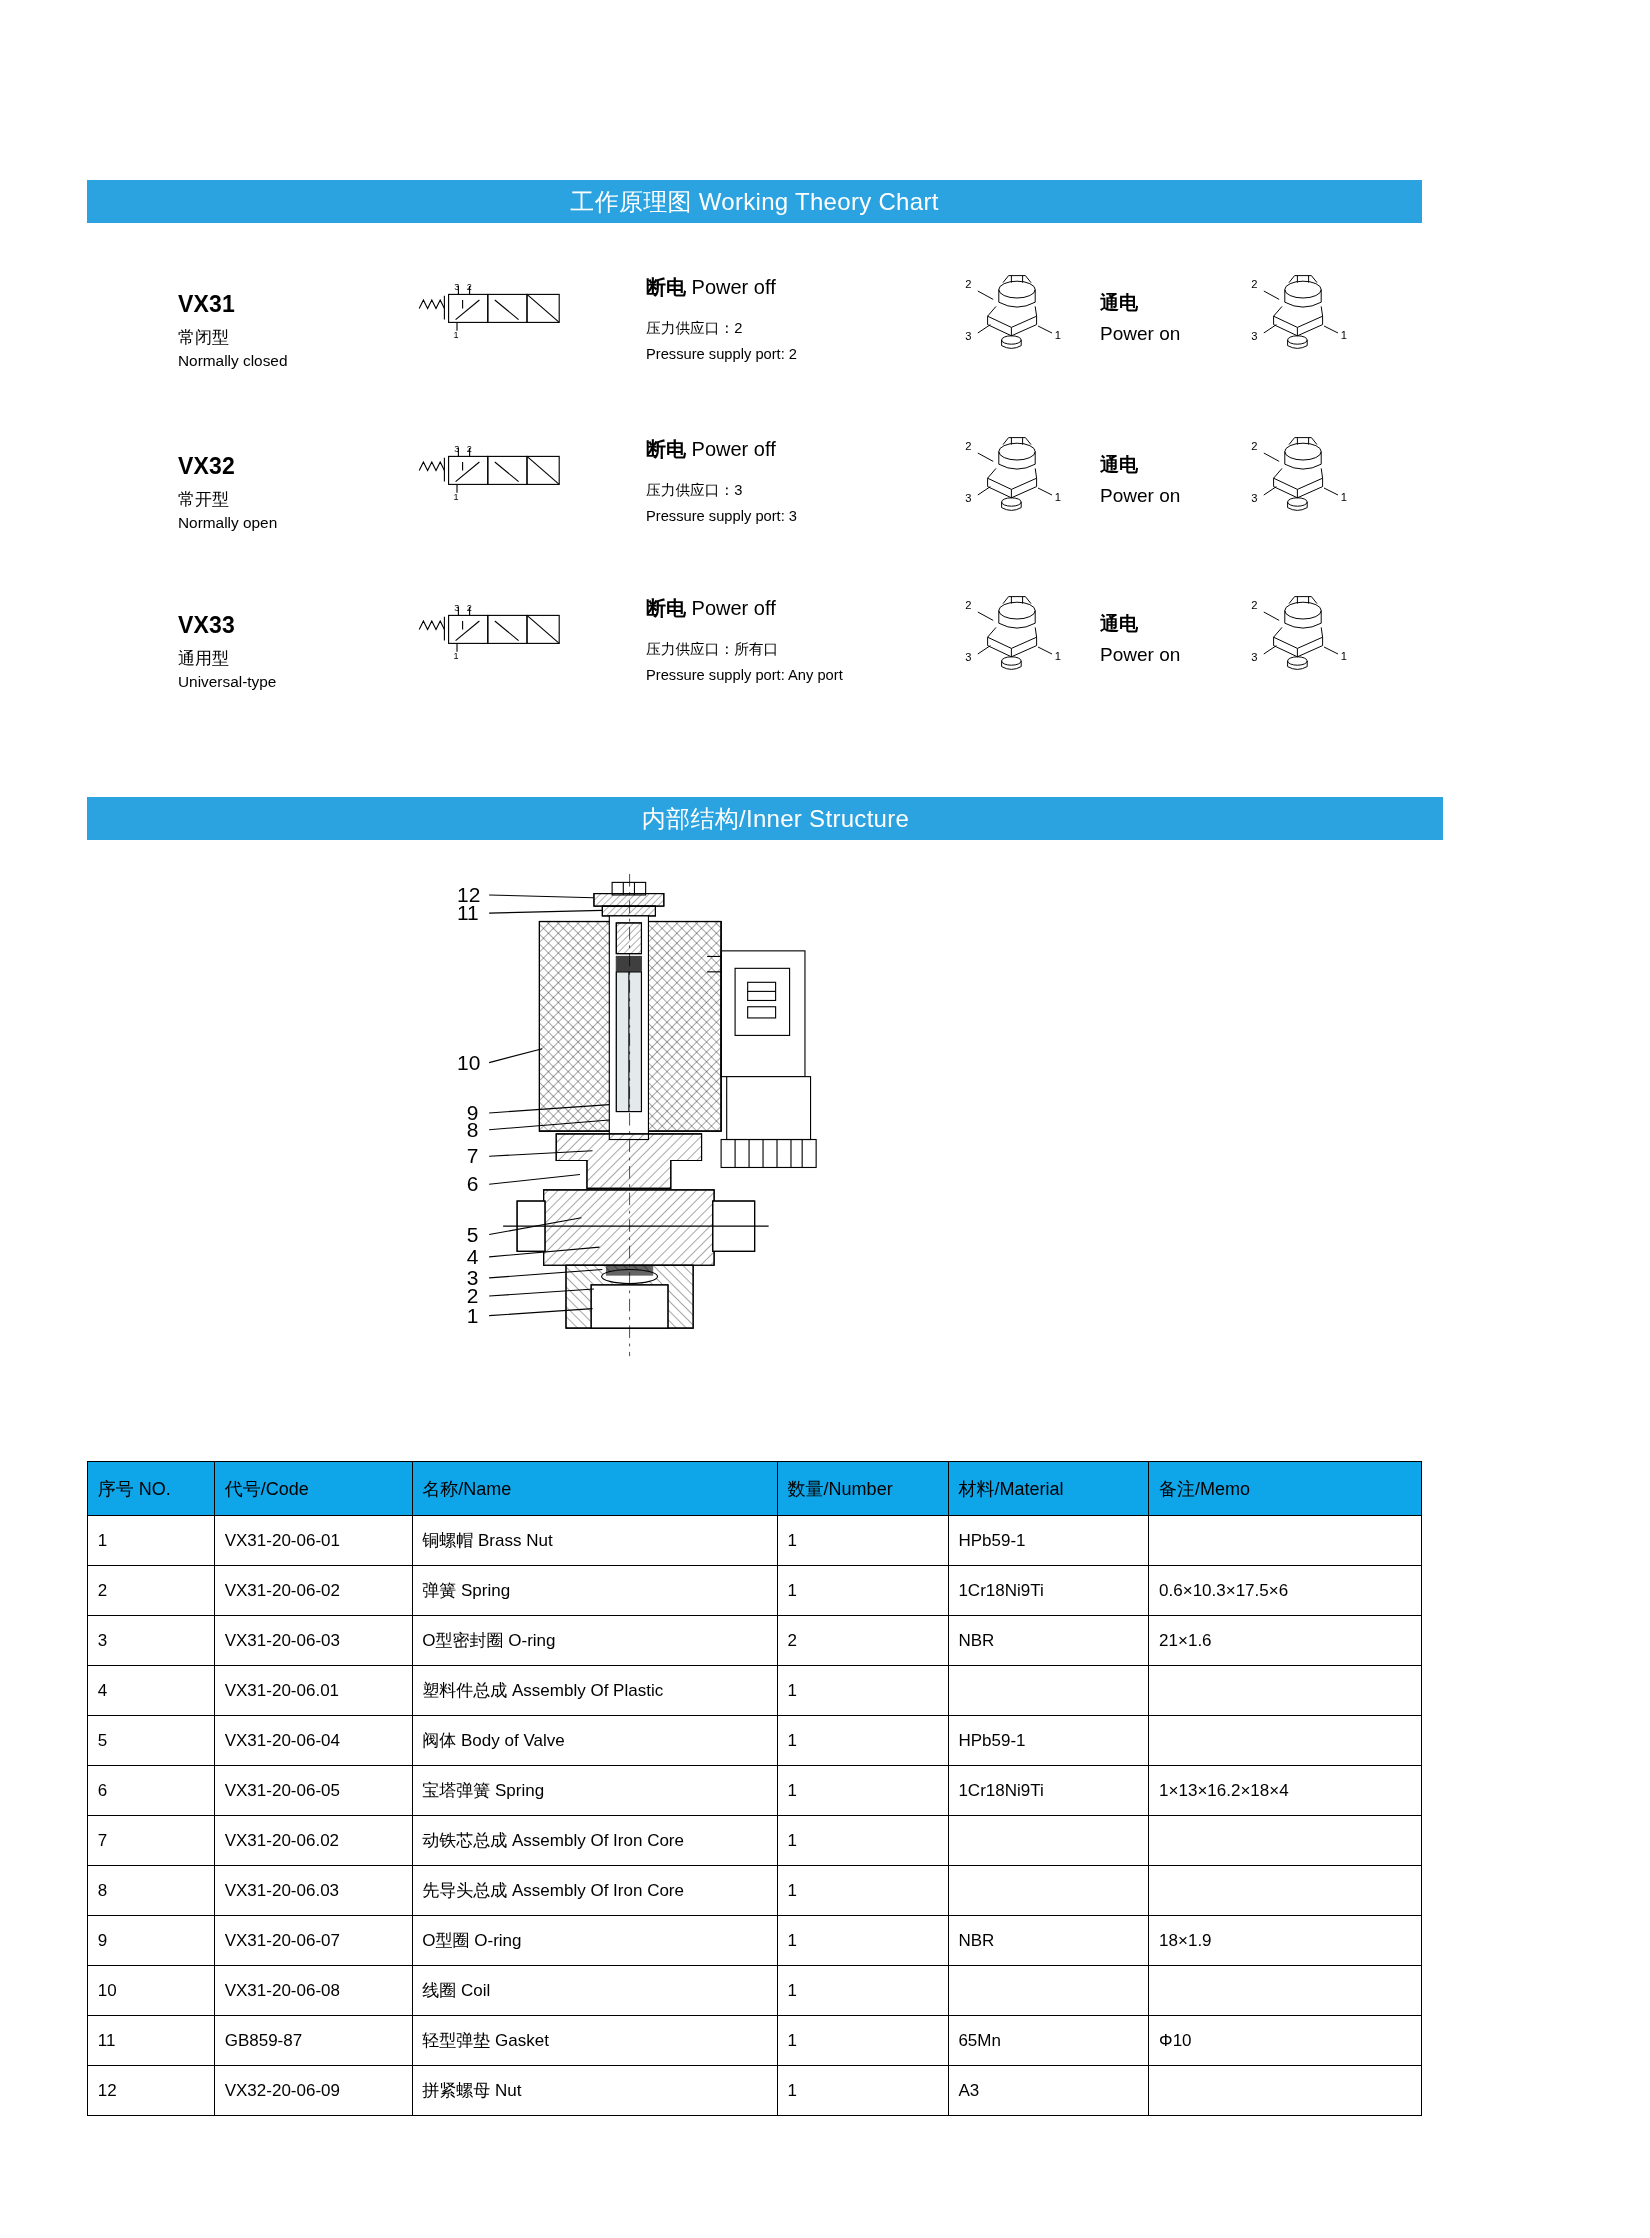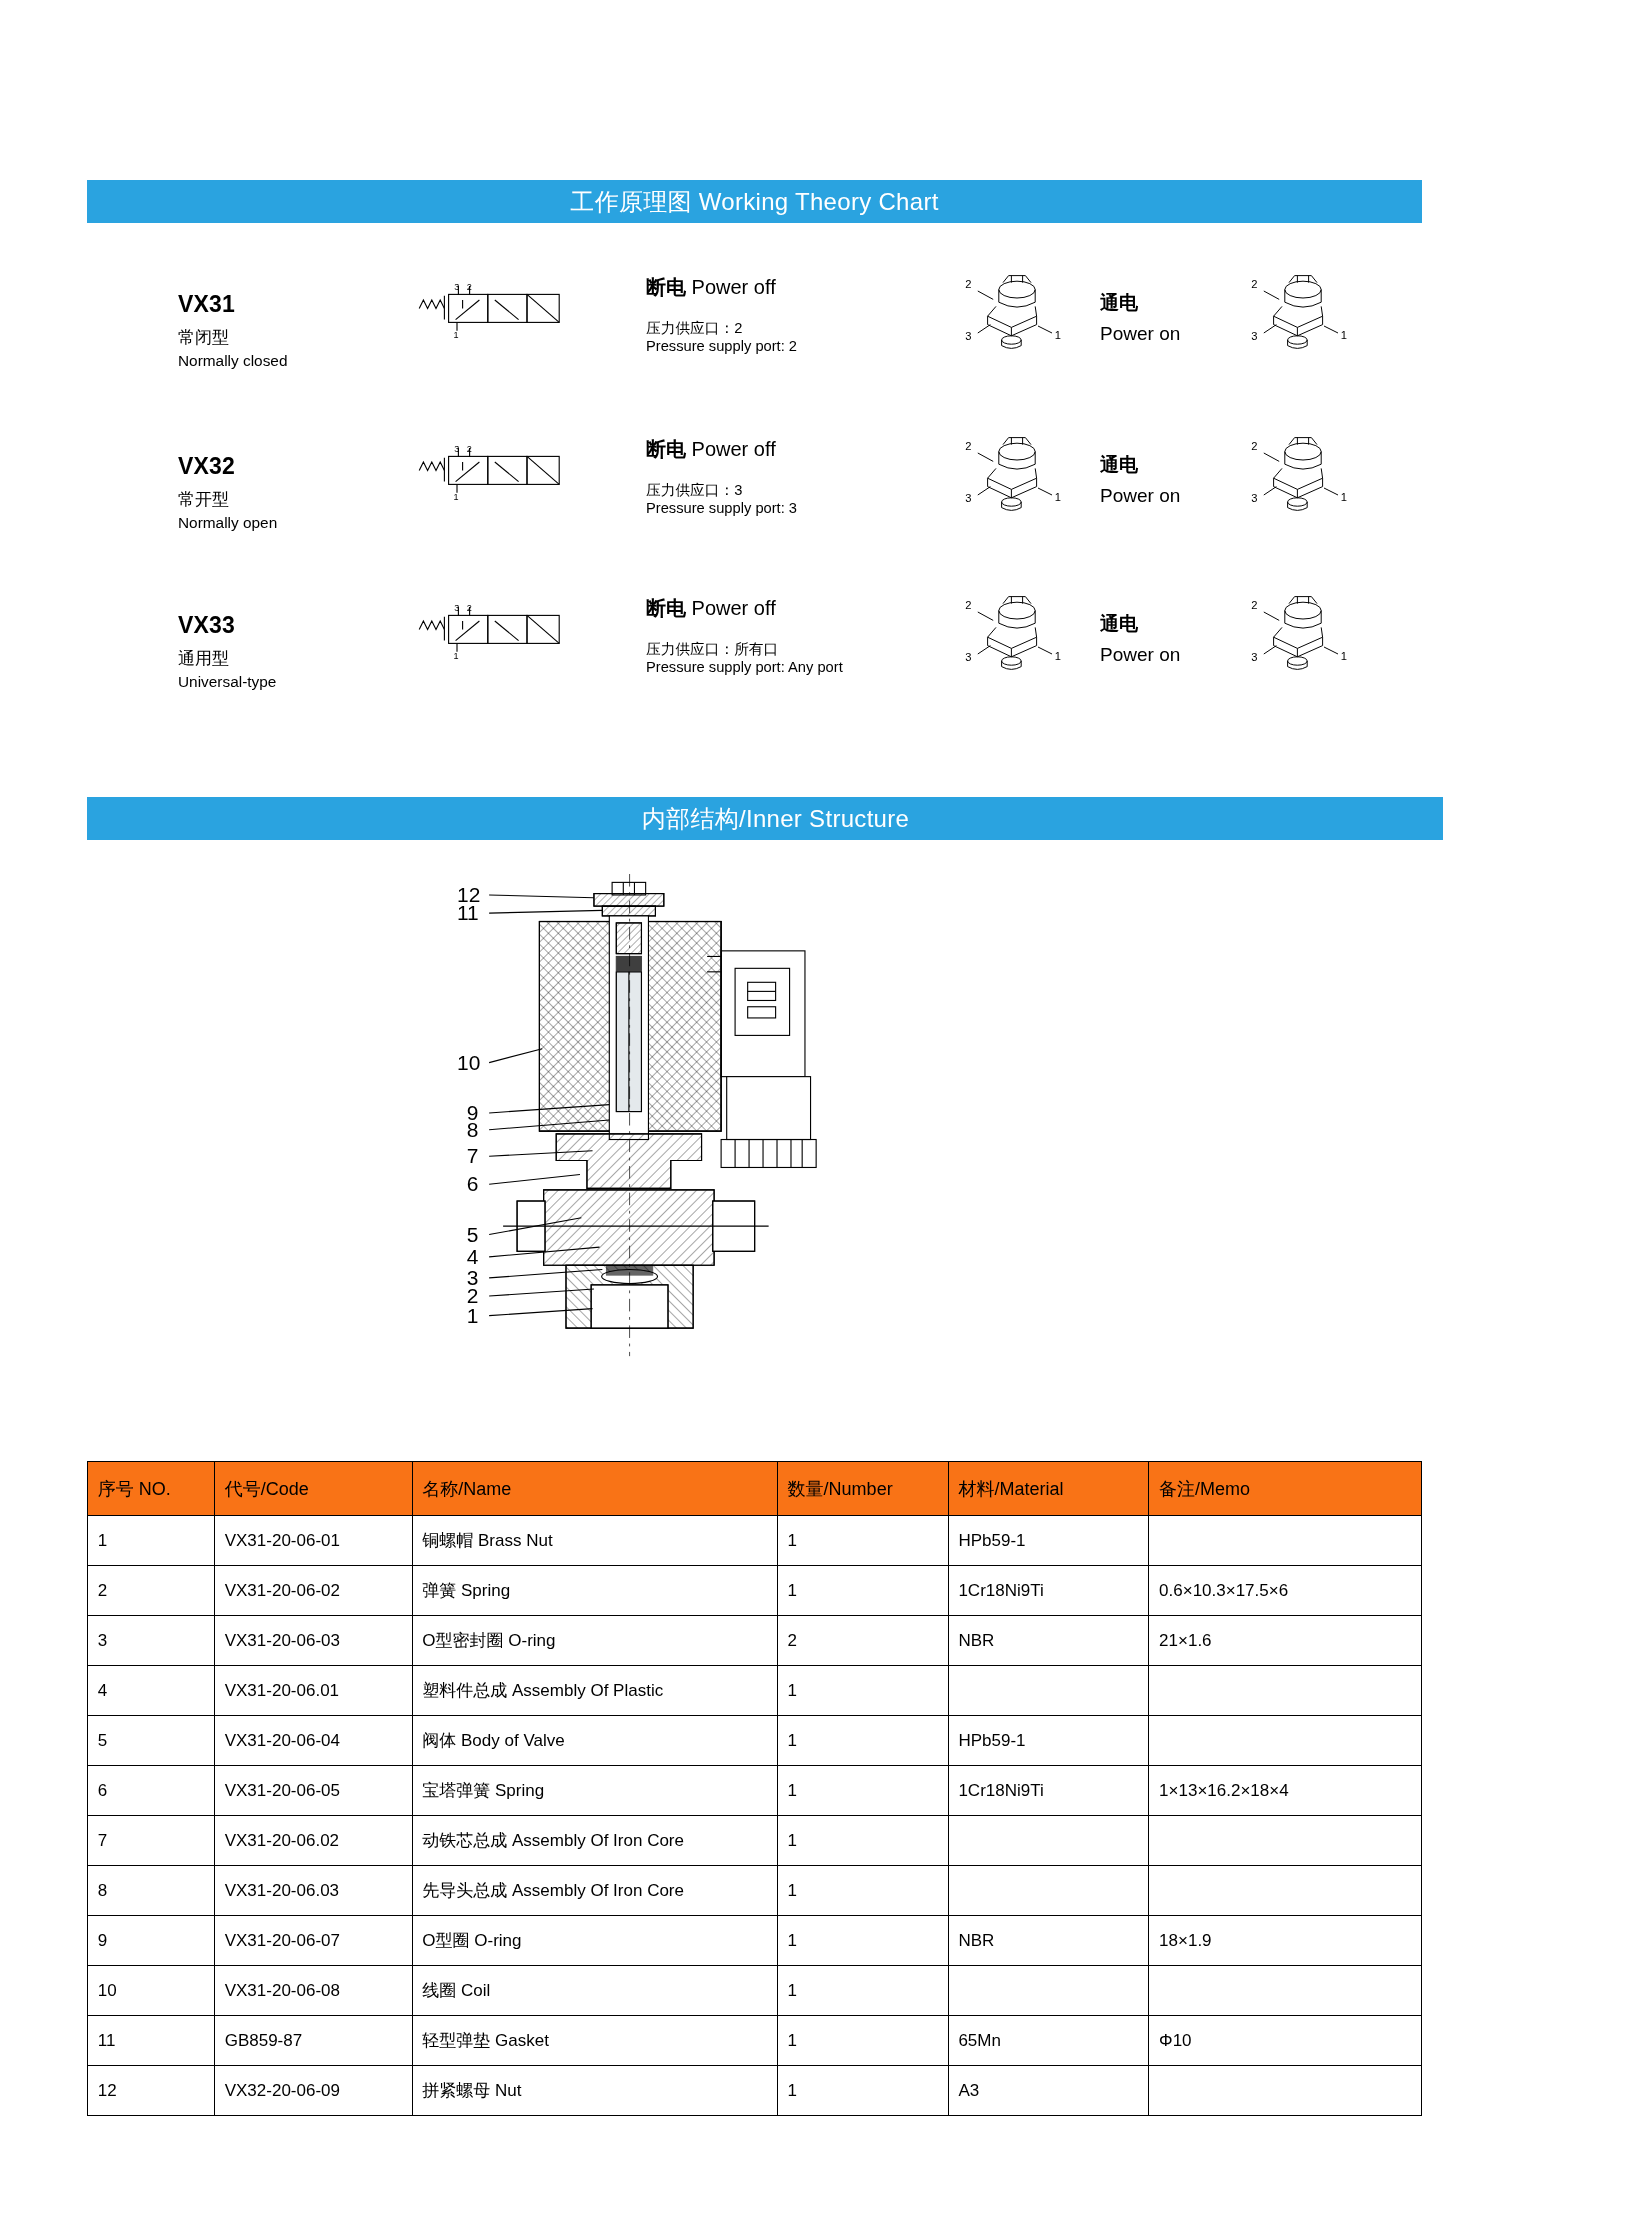--- a/index.html
+++ b/index.html
@@ -89,21 +89,21 @@
   .power-off-title {
     font-size: 20px;
   }
   .power-off-title .cn { font-weight: bold; }
   .port-cn {
     font-size: 14.7px;
     margin-top: 18px;
   }
   .port-en {
     font-size: 14.7px;
-    margin-top: 0;
+    margin-top: 8px;
   }
 
   .iso-off {
     position: absolute;
     left: 860px;
     top: 4.2px;
     width: 140px;
     height: 91px;
   }
   .power-on-block {
@@ -149,21 +149,21 @@
   }
   #parts-table th, #parts-table td {
     border: 0.7px solid #000;
     padding: 0 9.8px;
     height: 49px;
     text-align: left;
     font-weight: normal;
     vertical-align: middle;
   }
   #parts-table thead th {
-    background: #f97316;
+    background: #0ea5e9;
     font-size: 18px;
     height: 53px;
   }
   .col-no    { width: 119px; }
   .col-code  { width: 196px; }
   .col-name  { width: 391px; }
   .col-num   { width: 161px; }
   .col-mat   { width: 196px; }
   .col-memo  { width: 273px; }
 

